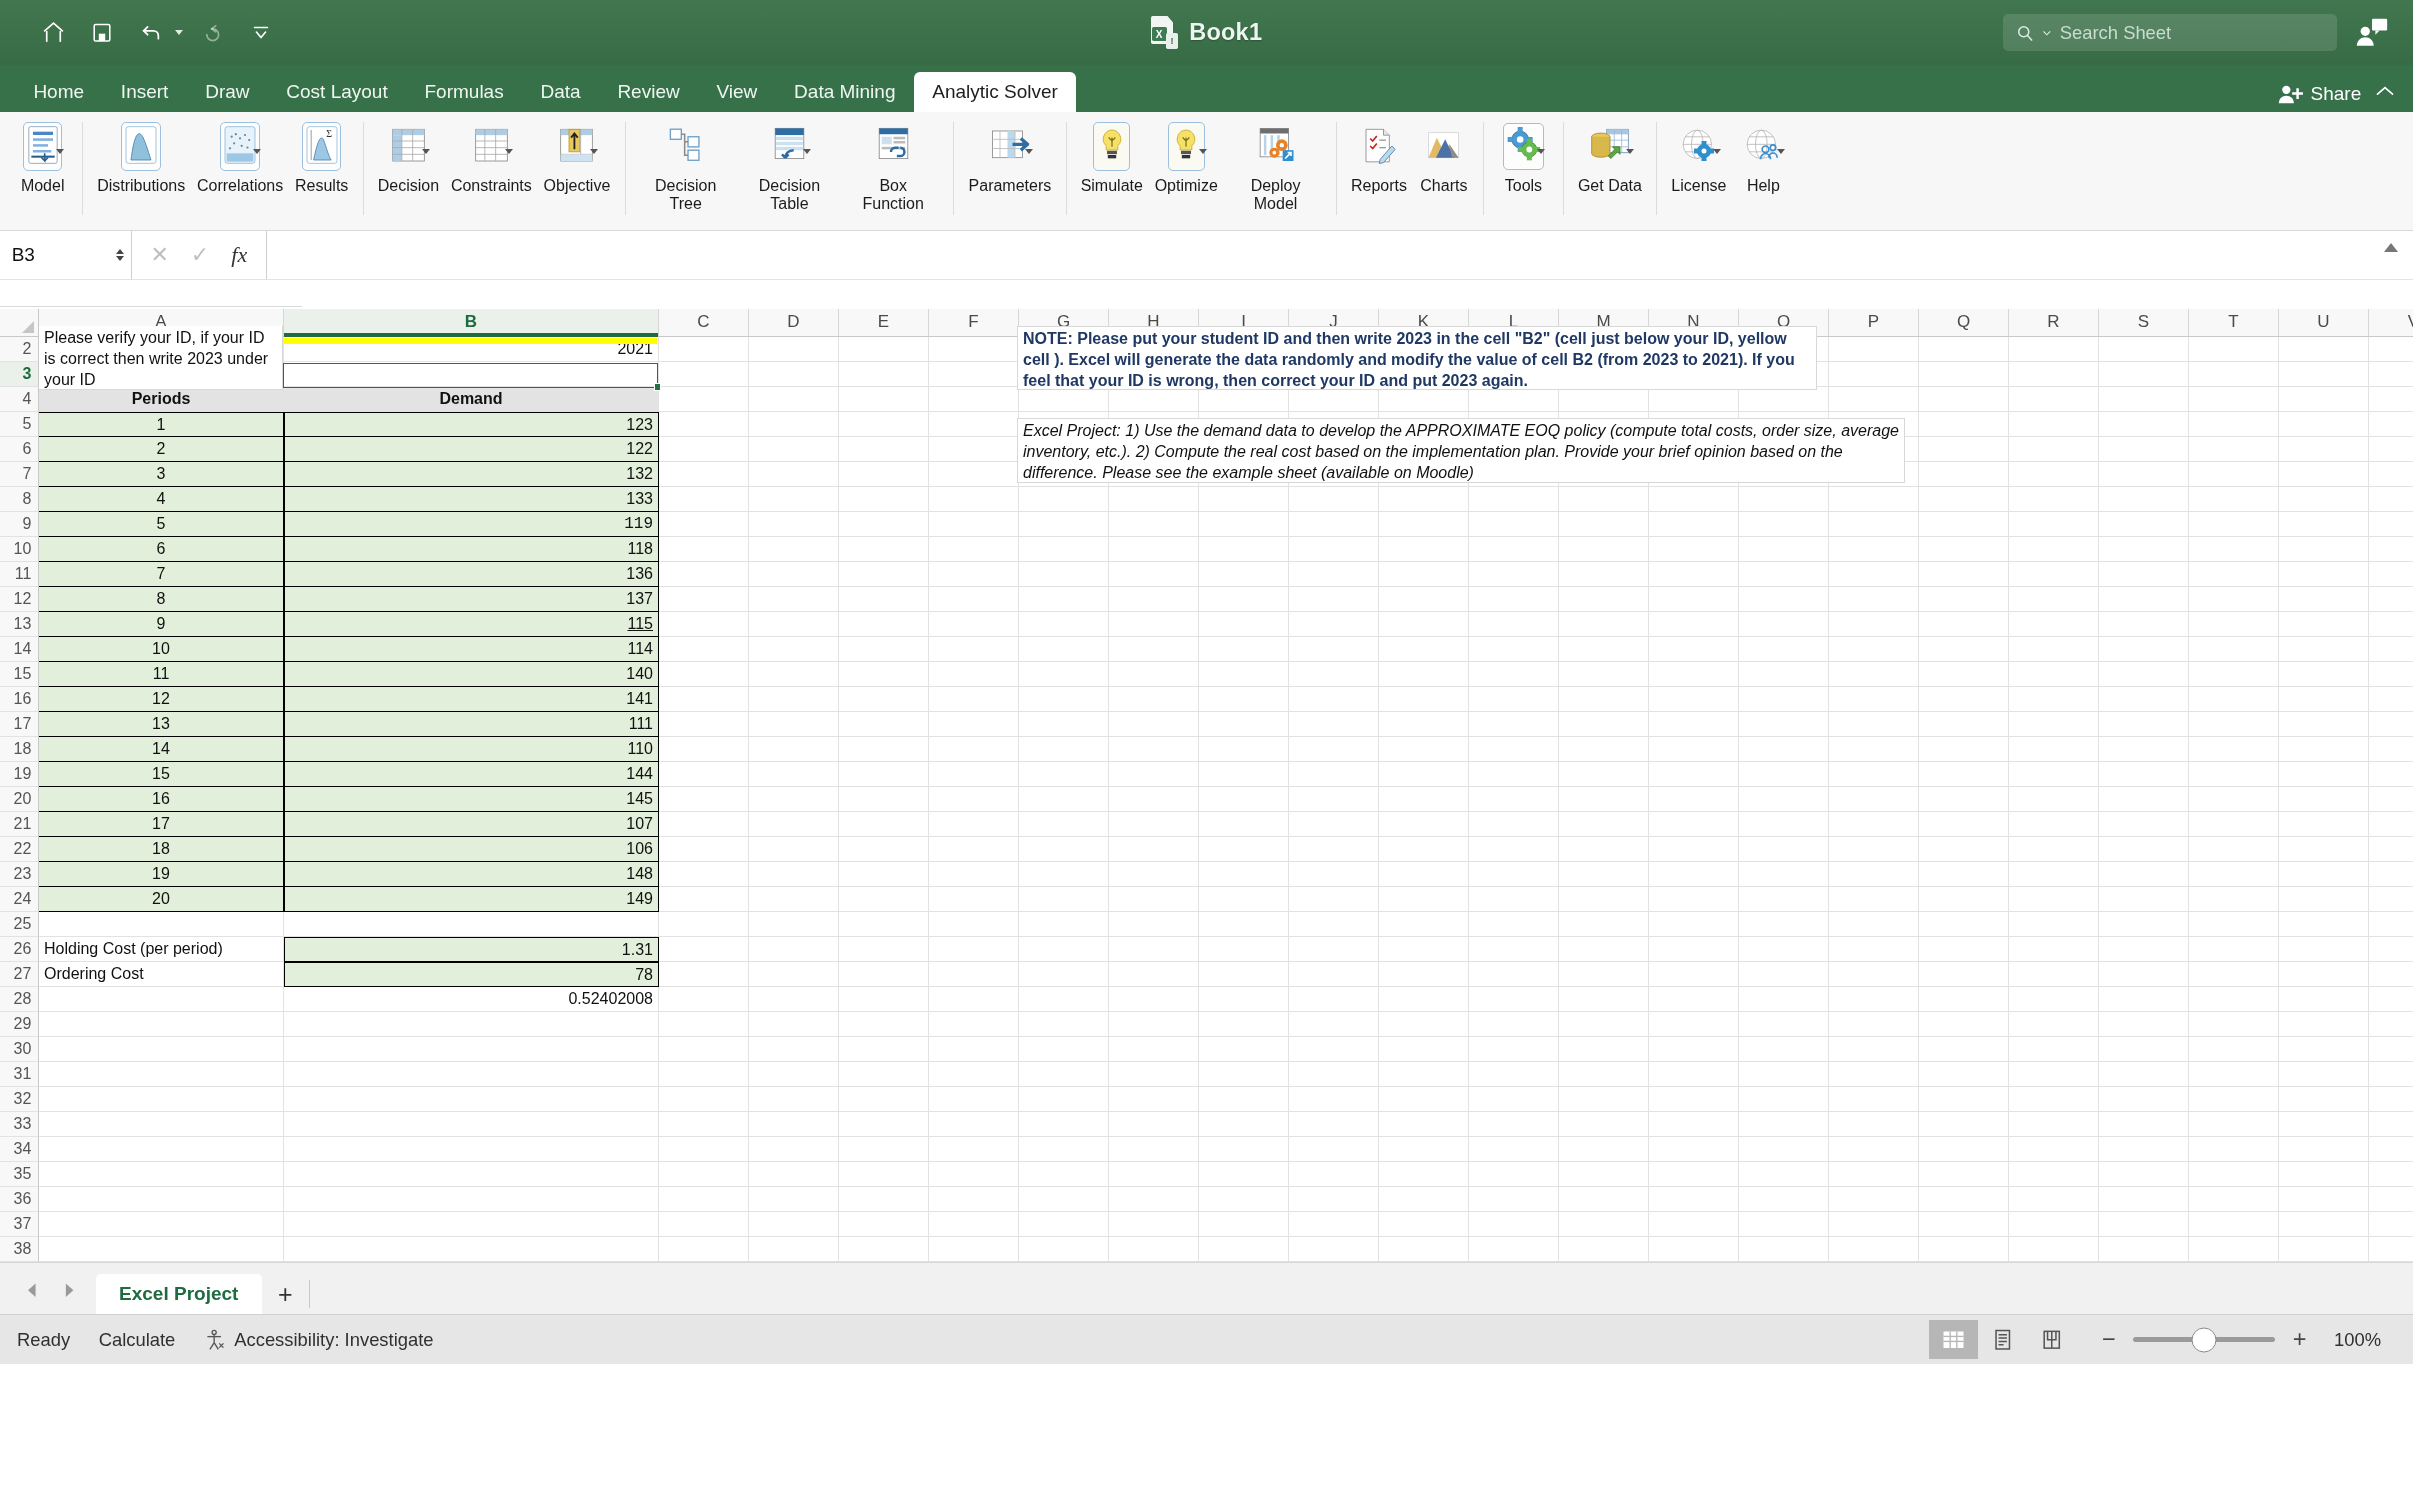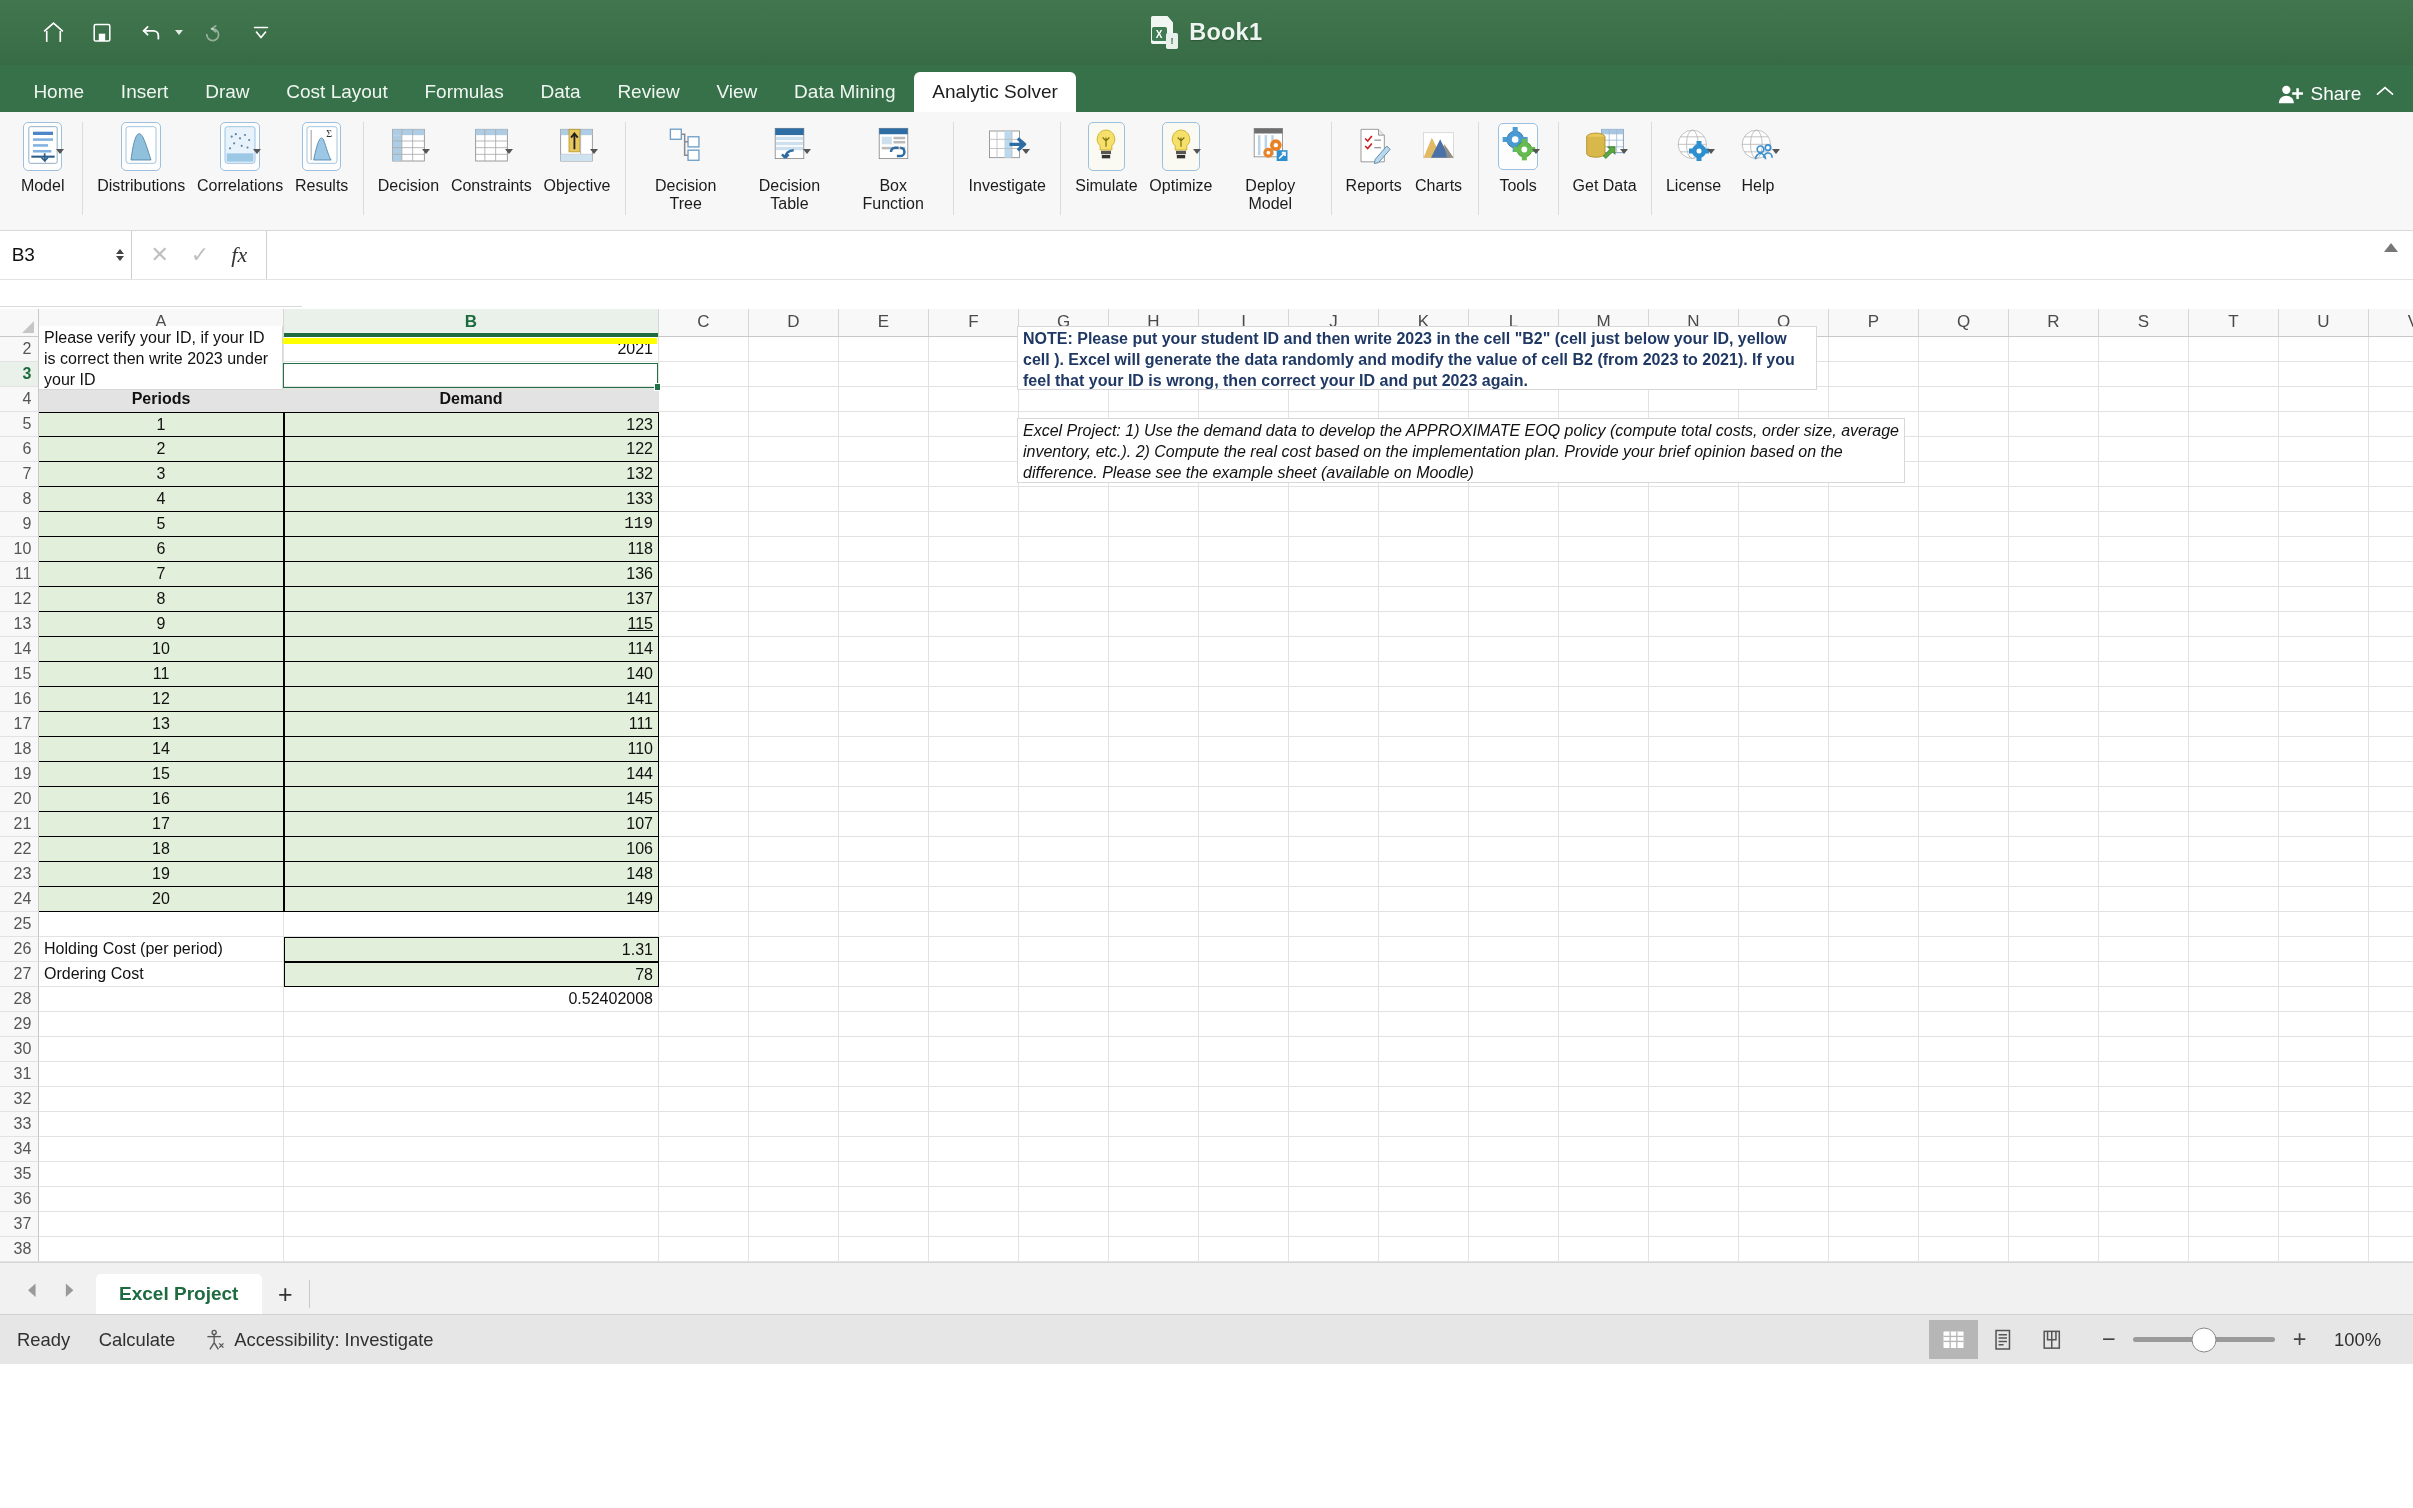--- a/index.html
+++ b/index.html
@@ -237,20 +237,40 @@
 
     <div class="title-center">
       <div class="xl-doc-icon">
         <div class="page"></div>
           <div class="xbox">X</div>
           <div class="badge">!</div>
       </div>
       <div class="title-text">Book1</div>
     </div>
 
+    <div class="titlebar-right">
+      <div class="searchbox">
+        <svg width="20" height="20" viewBox="0 0 24 24" fill="none" stroke="#dfeae2" stroke-width="1.8">
+          <circle cx="10.5" cy="10.5" r="6"></circle>
+            <path d="M15 15 L20 20.5" stroke-linecap="round"></path>
+        </svg>
+        <svg width="11.7" height="11.7" viewBox="0 0 24 24" fill="none" stroke="#dfeae2" stroke-width="2.4">
+            <path d="M5 9 L12 16 L19 9"></path>
+          </svg>
+        <span class="ph">Search Sheet</span>
+      </div>
+      <div class="share-person-icon">
+        <svg width="34" height="32" viewBox="0 0 40 38" fill="#ffffff">
+          <rect x="20" y="2" width="18" height="14" rx="1.5"></rect>
+          <path d="M24 16 L24 21 L29 16 Z"></path>
+          <circle cx="12" cy="17" r="5.5"></circle>
+          <path d="M2 34 c0-6 5-10 10-10 s10 4 10 10 z"></path>
+        </svg>
+      </div>
+    </div>
   </div>
 
   <div class="tabbar">
     <div class="tab">Home</div>
     <div class="tab">Insert</div>
     <div class="tab">Draw</div>
     <div class="tab">Cost Layout</div>
     <div class="tab">Formulas</div>
     <div class="tab">Data</div>
     <div class="tab">Review</div>
@@ -463,21 +483,21 @@
             <g stroke="#bbb">
                 <path d="M13 6 V38"></path>
                 <path d="M31 6 V38"></path>
                 <path d="M4 16 H40"></path>
                 <path d="M4 27 H40"></path>
               </g>
             <path d="M28 22 H44 M38 15 L46 22 L38 29" stroke="#2e6da4" stroke-width="4" fill="none" stroke-linejoin="round"></path>
           </svg>
           <span class="dropcaret"></span>
         </div>
-        <div class="lbl">Investigate</div>
+        <div class="lbl">Parameters</div>
       </div>
     </div>
     <div class="rsep"></div>
 
     <div class="rgroup">
       <div class="ritem">
         <div class="ic">
           <span class="icon-frame" style="background:#faf9f2;">
             <svg width="32" height="40" viewBox="0 0 38 48">
               <path d="M19 6 a11 11 0 0 1 7 19 v5 h-14 v-5 a11 11 0 0 1 7 -19 z" fill="#f5e06a" stroke="#caa91f"></path>

